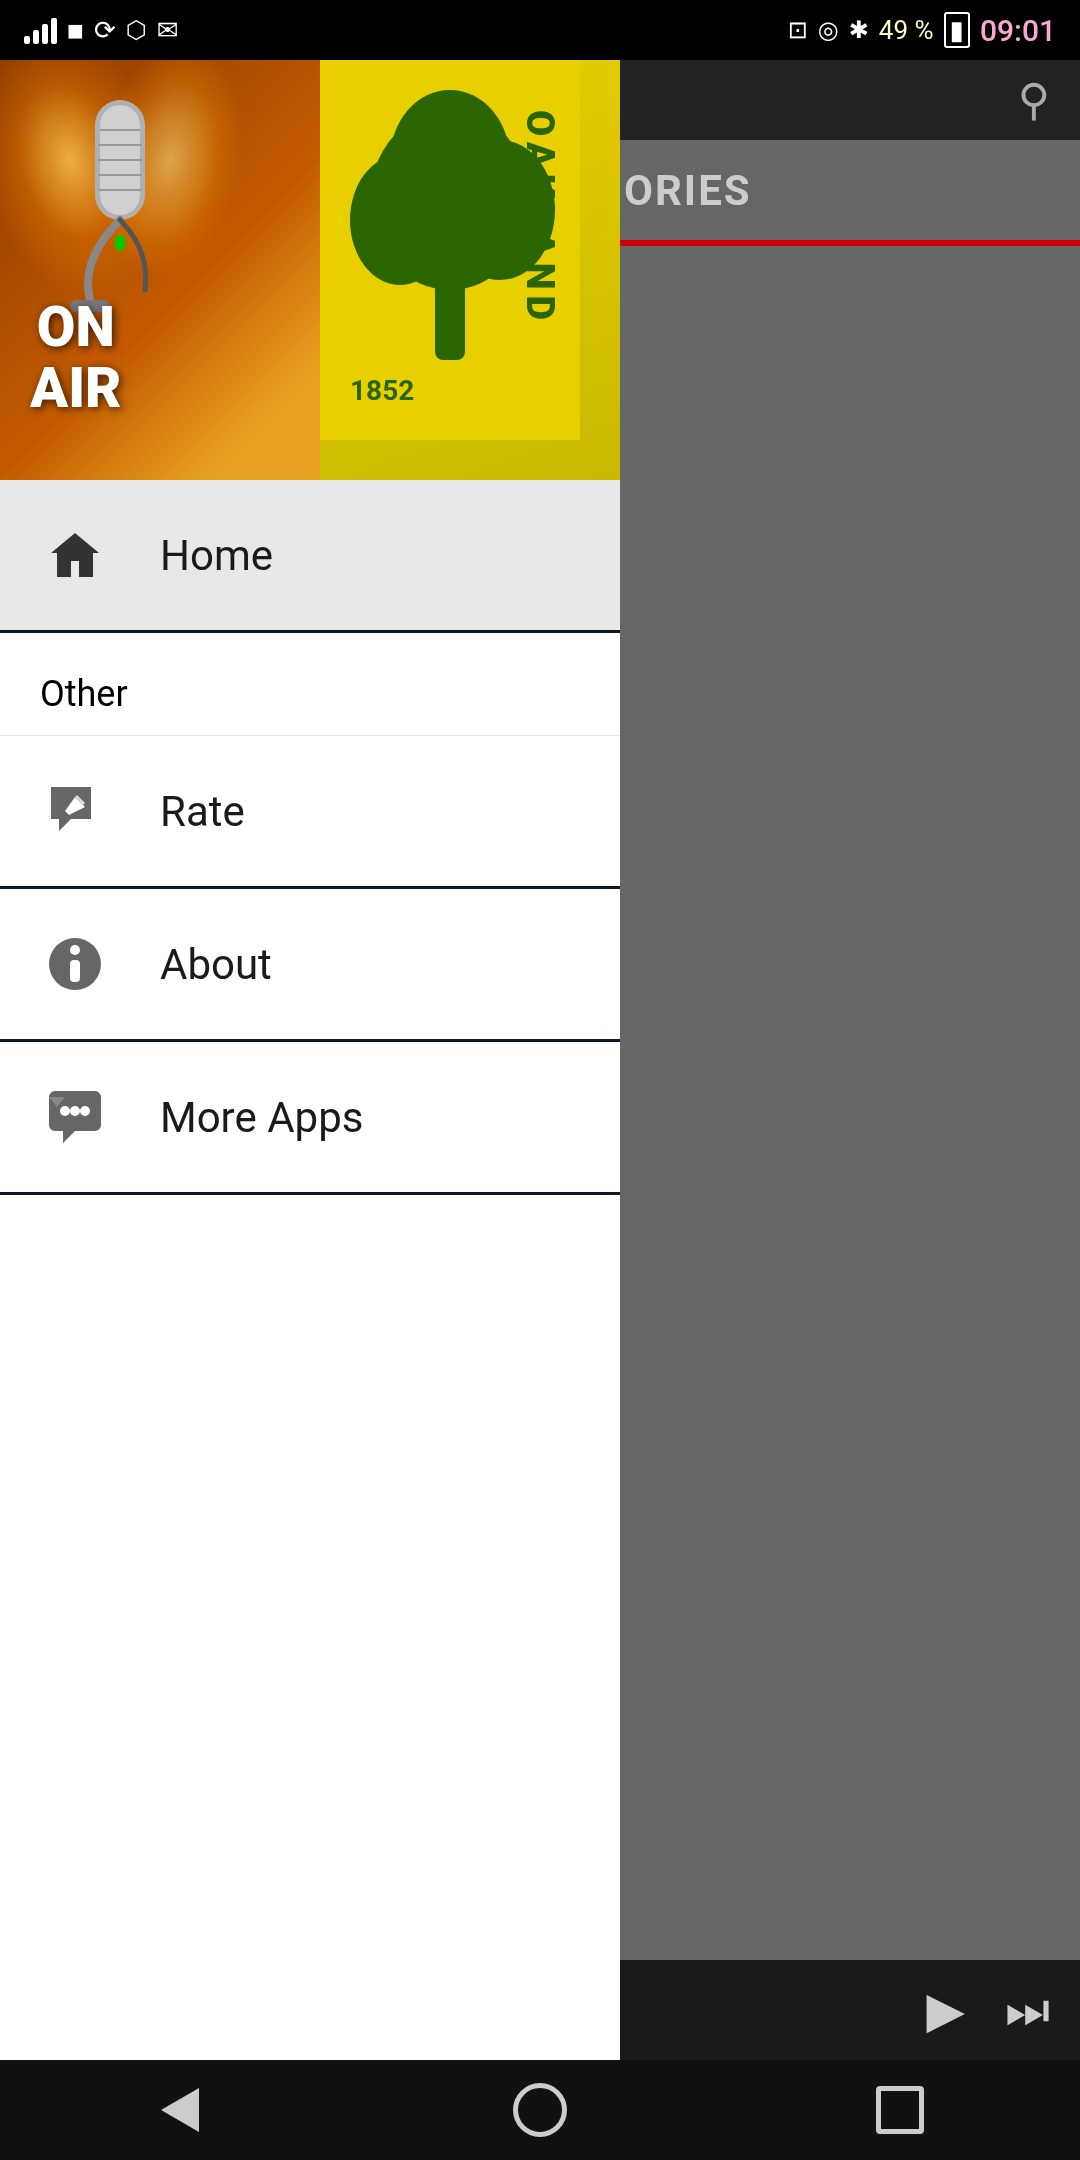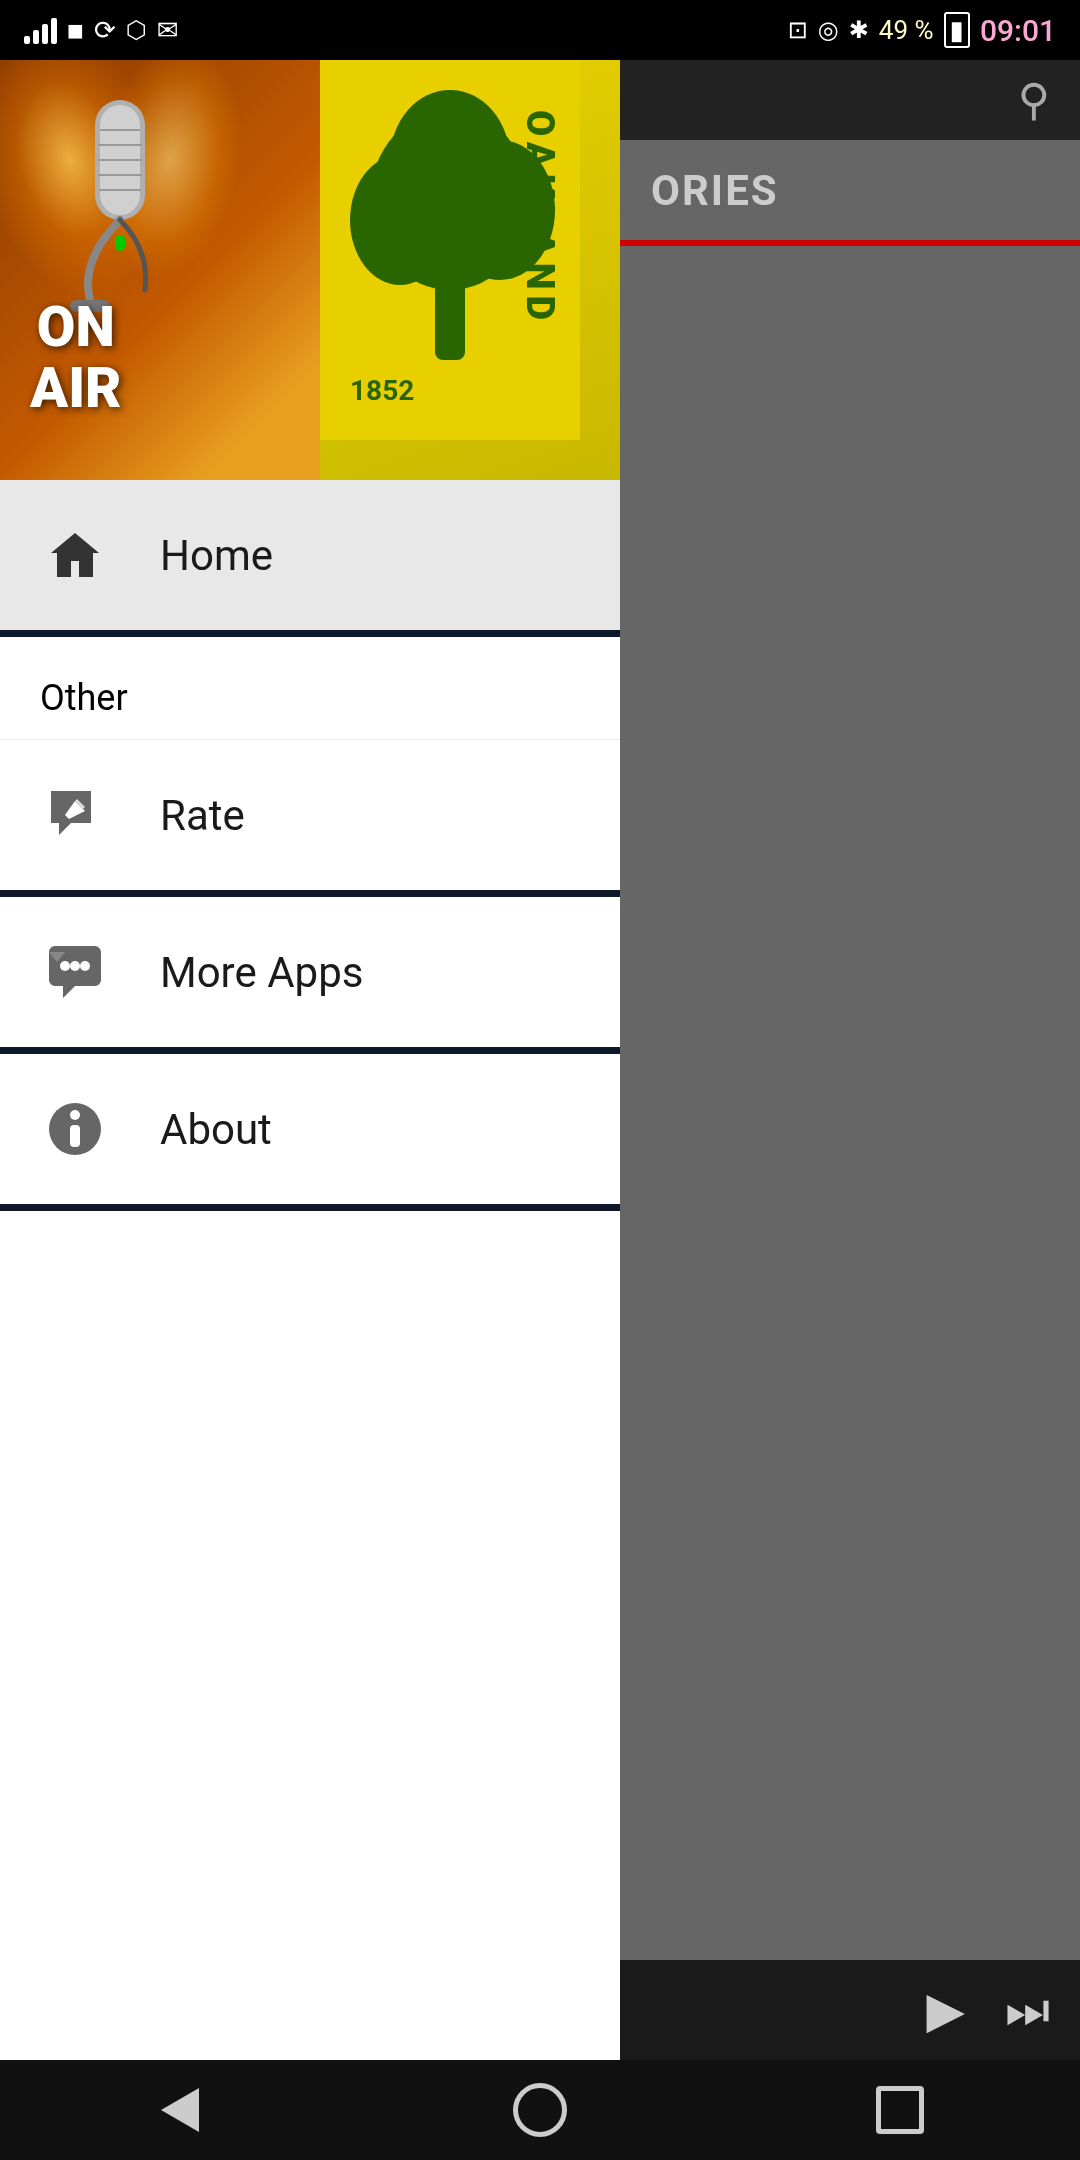--- a/index.html
+++ b/index.html
@@ -90,23 +90,22 @@
 
     
     .header-text-area {
       position: absolute;
       top: 140px;
       left: 620px;
       right: 0;
       height: 100px;
       display: flex;
       align-items: center;
-      padding-left: 22px;
+      padding-left: 4px;
       z-index: 50;
-      margin-left: 9px;
     }
     .header-text {
       color: #ccc;
       font-size: 42px;
       font-weight: bold;
       letter-spacing: 2px;
     }
 
     
     .header-underline {
@@ -178,21 +177,21 @@
     .menu-list {
       flex: 1;
       background: #fff;
       overflow-y: auto;
     }
 
     .menu-item {
       display: flex;
       align-items: center;
       padding: 40px 40px;
-      border-bottom: 7px solid #0f172a;
+      border-bottom: 3px solid #0f172a;
       background: #fff;
       cursor: pointer;
       transition: background 0.1s;
     }
     .menu-item.active {
       background: #e8e8e8;
     }
 
     .menu-icon {
       width: 70px;
@@ -444,44 +443,44 @@
           <path d="M30 12 L38 20 L36 22 L28 14 Z" fill="#ddd"></path>
         </svg>
       </div>
       <span class="menu-label">Rate</span>
     </div>
 
     <div class="menu-item">
       <div class="menu-icon">
         <svg width="56" height="56" viewBox="0 0 56 56" xmlns="http://www.w3.org/2000/svg">
 
-          <path d="M2 8 C2 5 5 2 8 2 L48 2 C51 2 54 5 54 8 L54 36 C54 39 51 42 48 42 L28 42 L16 54 L16 42 L8 42 C5 42 2 39 2 36 Z" fill="#666"></path>
-
-          <circle cx="18" cy="22" r="5" fill="#fff"></circle>
-          <circle cx="28" cy="22" r="5" fill="#fff"></circle>
-          <circle cx="38" cy="22" r="5" fill="#fff"></circle>
-
-          <path d="M2 8 L18 8 L10 18 Z" fill="#888"></path>
-        </svg>
-      </div>
-      <span class="menu-label">More Apps</span>
-    </div>
-
-    <div class="menu-item">
-      <div class="menu-icon">
-        <svg width="56" height="56" viewBox="0 0 56 56" xmlns="http://www.w3.org/2000/svg">
-
           <circle cx="28" cy="28" r="26" fill="#666"></circle>
           <circle cx="28" cy="14" r="5" fill="#fff"></circle>
           <rect x="23" y="24" width="10" height="22" rx="4" fill="#fff"></rect>
         </svg>
       </div>
       <span class="menu-label">About</span>
     </div>
 
+    <div class="menu-item">
+      <div class="menu-icon">
+        <svg width="56" height="56" viewBox="0 0 56 56" xmlns="http://www.w3.org/2000/svg">
+
+          <path d="M2 8 C2 5 5 2 8 2 L48 2 C51 2 54 5 54 8 L54 36 C54 39 51 42 48 42 L28 42 L16 54 L16 42 L8 42 C5 42 2 39 2 36 Z" fill="#666"></path>
+
+          <circle cx="18" cy="22" r="5" fill="#fff"></circle>
+          <circle cx="28" cy="22" r="5" fill="#fff"></circle>
+          <circle cx="38" cy="22" r="5" fill="#fff"></circle>
+
+          <path d="M2 8 L18 8 L10 18 Z" fill="#888"></path>
+        </svg>
+      </div>
+      <span class="menu-label">More Apps</span>
+    </div>
+
   </div>
 </div>
 
 <div class="player-bar">
   <span class="player-btn">▶</span>
   <span class="player-btn">⏭</span>
 </div>
 
 <div class="nav-bar">
   <div class="nav-btn nav-back"></div>

